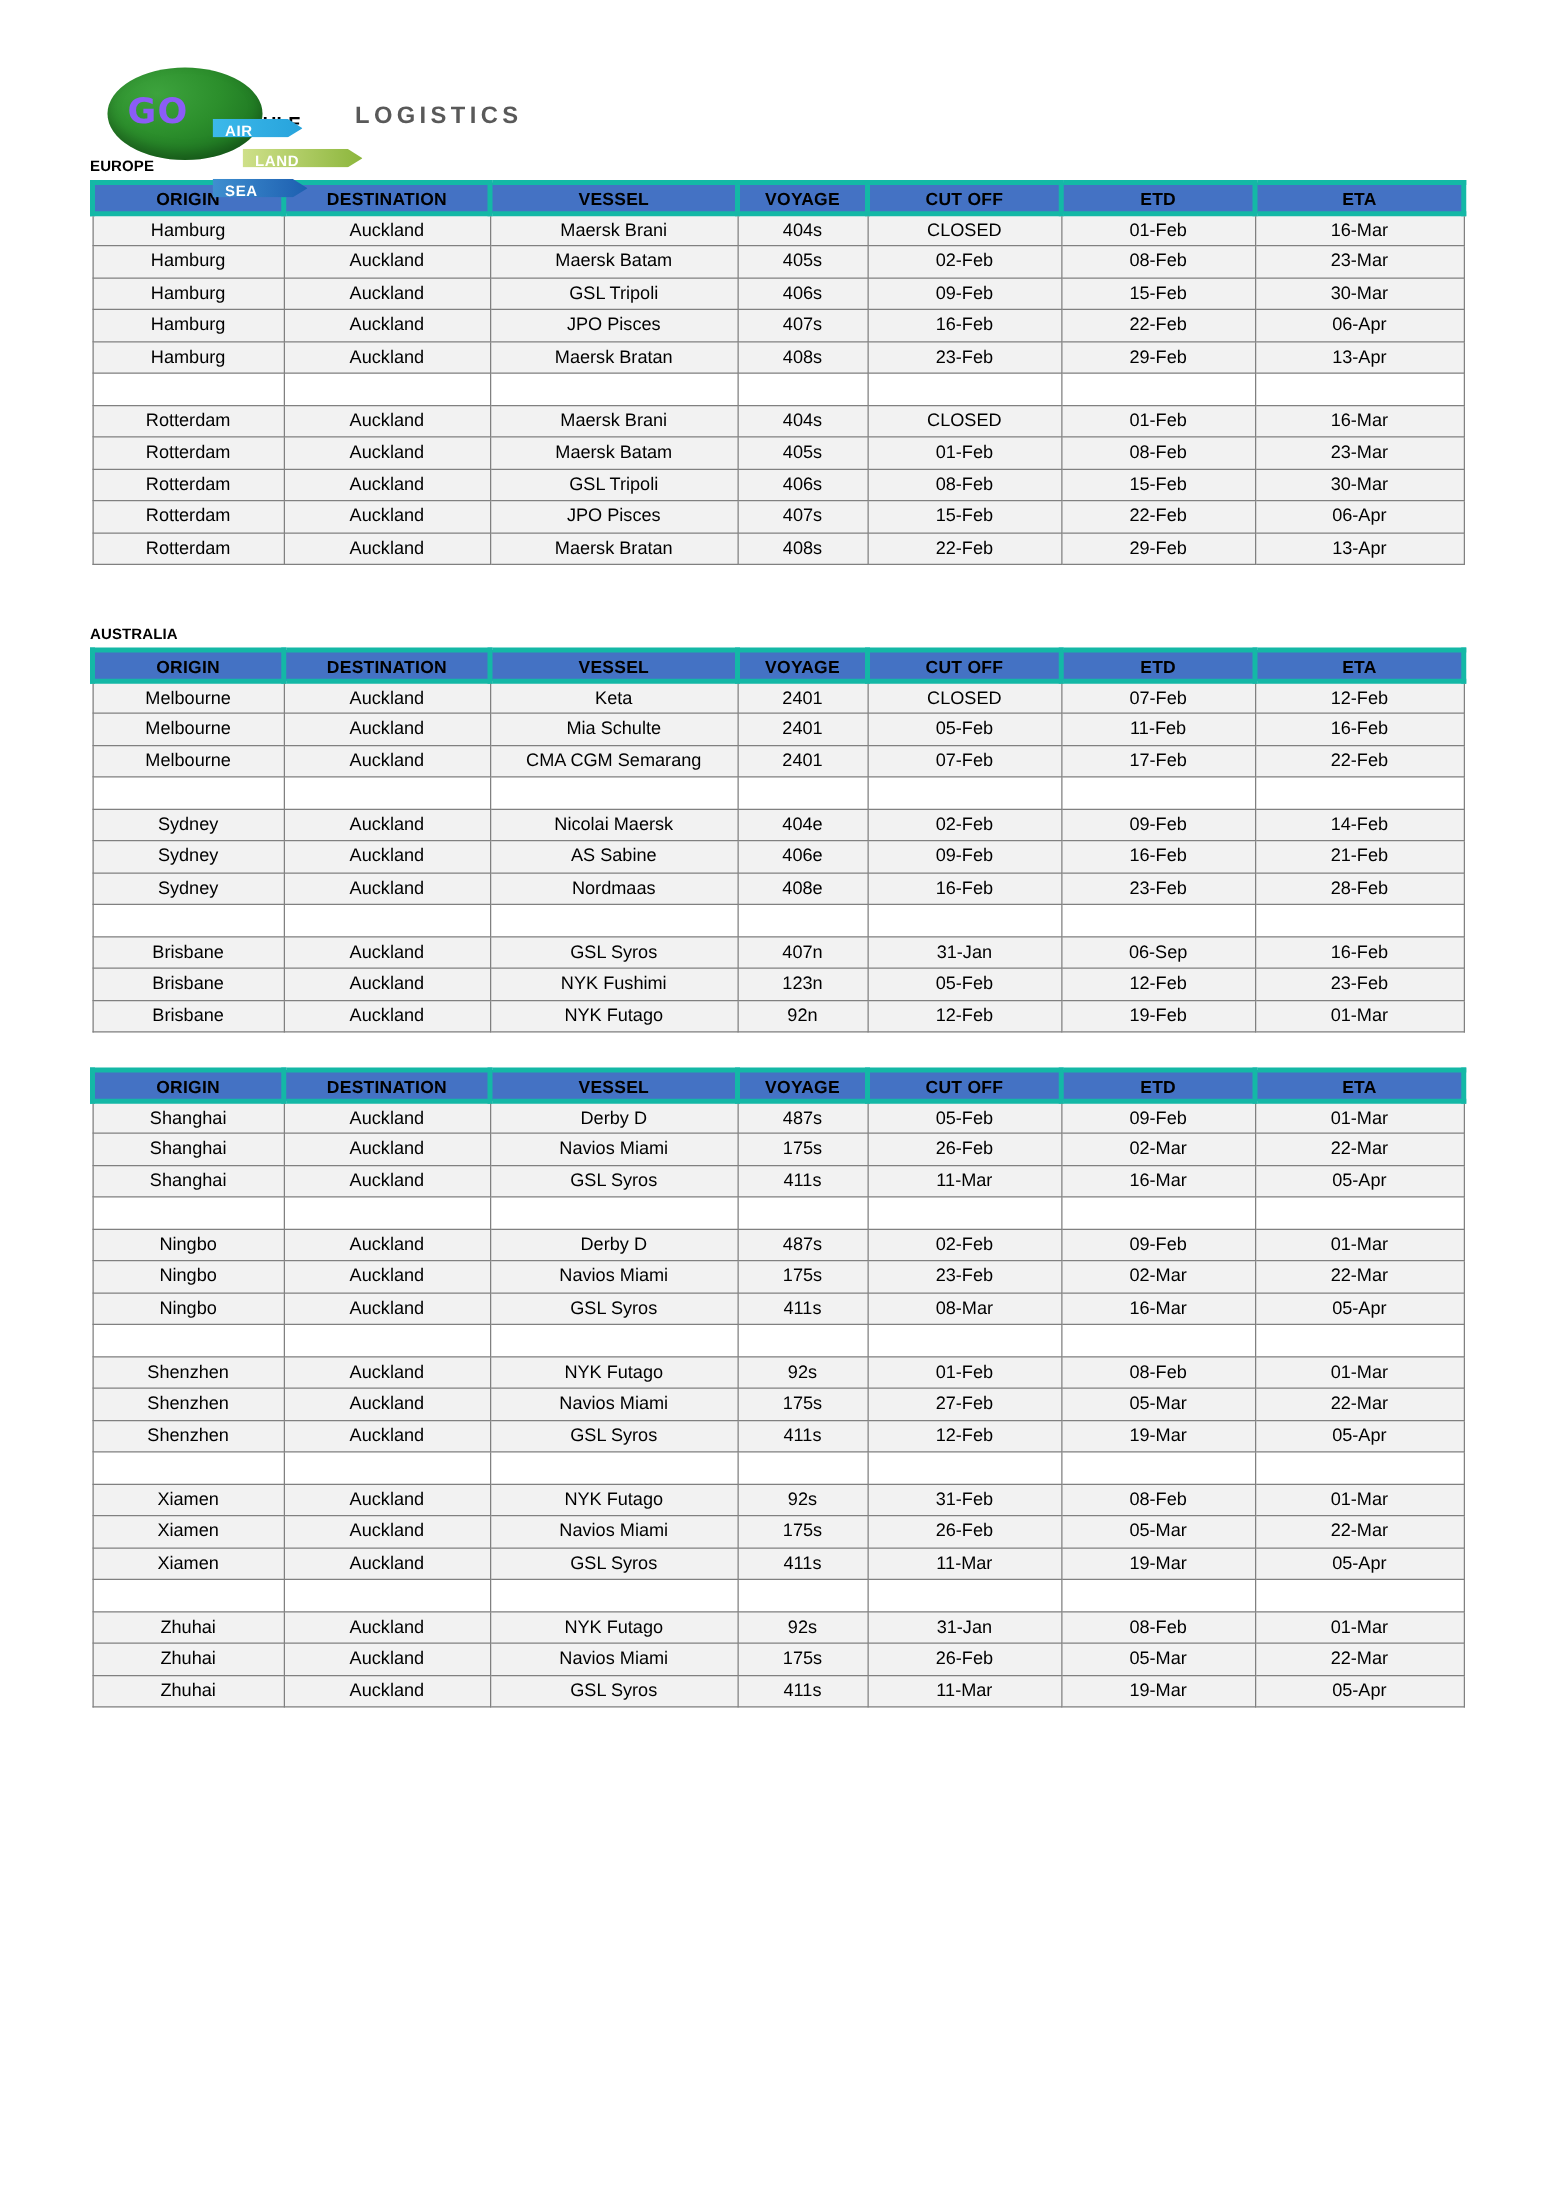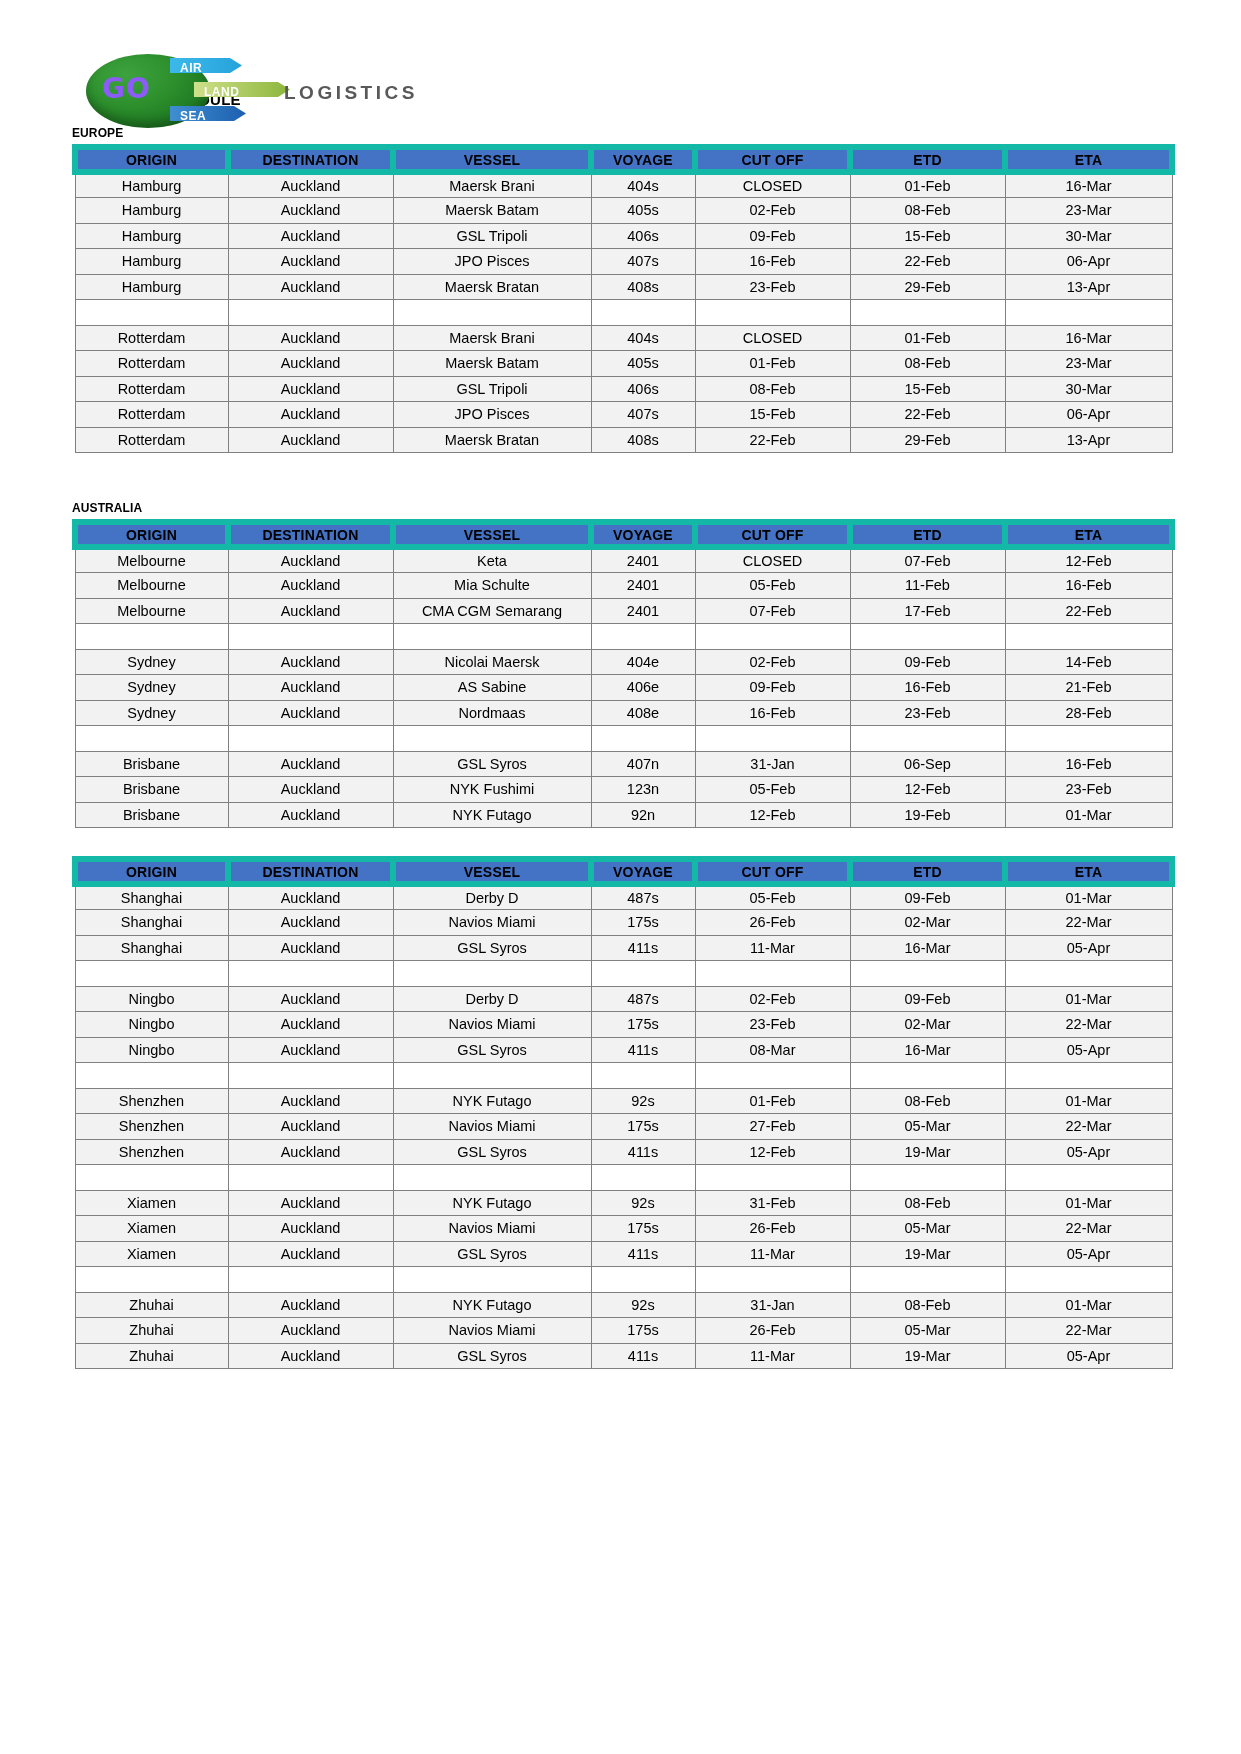--- a/index.html
+++ b/index.html
@@ -57,20 +57,21 @@
     position: absolute;
     height: 15px;
     color: #ffffff;
     font-family: "Liberation Sans", sans-serif;
     font-weight: 700;
     font-size: 12px;
     letter-spacing: .5px;
     line-height: 21px;
     padding-left: 10px;
     clip-path: polygon(0 0, calc(100% - 12px) 0, 100% 50%, calc(100% - 12px) 100%, 0 100%);
+    margin-top: 37px;
   }
   .arrow-air  { left: 84px;  top: 6px;  width: 72px; background: linear-gradient(90deg,#3cb9ea,#27a3dc); }
   .arrow-land { left: 108px;  top: 30px; width: 96px; background: linear-gradient(90deg,#cfe08a,#8cb63c); }
   .arrow-sea  { left: 84px;  top: 54px; width: 76px; background: linear-gradient(90deg,#3f8fd0,#1d5fb0); }
 
   .logo-word {
     position: absolute;
     left: 198px;
     top: 30px;
     font-family: "Liberation Sans", sans-serif;
@@ -107,21 +108,21 @@
     font-size: 14.5px;
   }
   table.sched th {
     background: #4472C4;
     color: #000000;
     font-weight: 700;
     font-size: 14px;
     letter-spacing: .2px;
     text-align: center;
     height: 25px;
-    border: 6px solid #14b8a6;
+    border: 4px solid #14b8a6;
     padding: 1px 2px;
   }
   table.sched td {
     background: #F2F2F2;
     text-align: center;
     height: 25.5px;
     border: 1px solid #808080;
     padding: 1px 2px;
     white-space: nowrap;
   }

